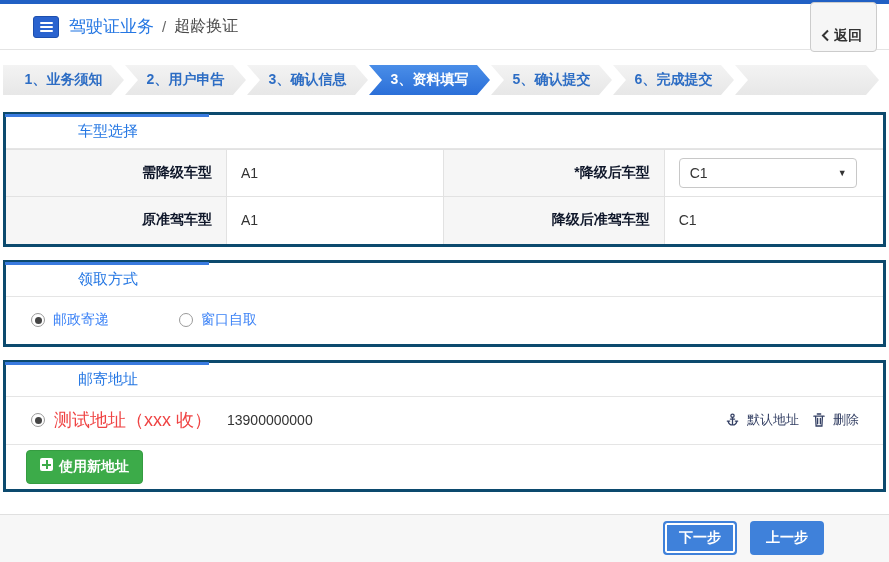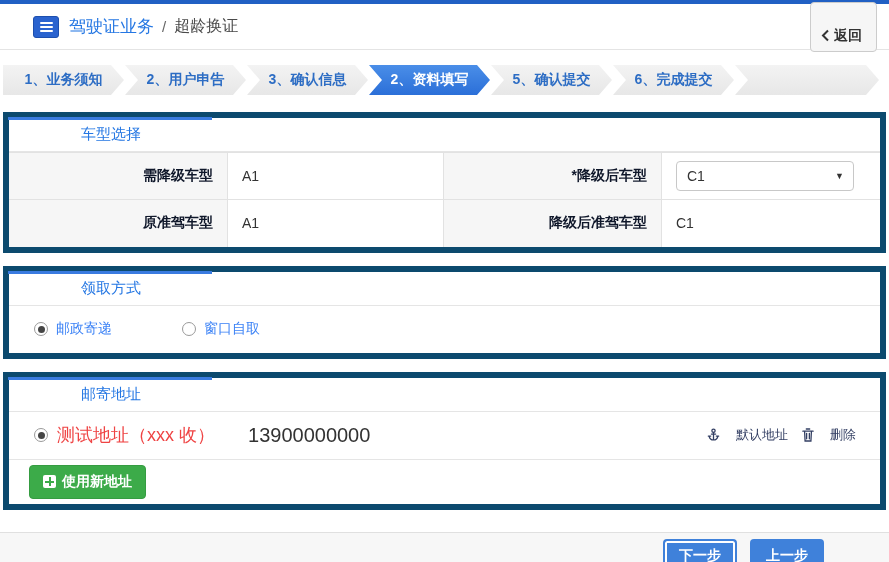--- a/index.html
+++ b/index.html
@@ -27,21 +27,21 @@
   
   .steps { display:flex; margin:15px 0 0 3px; height:30px; }
   .step { position:relative; width:121px; margin-right:1px; display:flex; align-items:center; justify-content:center;
     font-size:14px; font-weight:bold; color:#2d6dc4; background:linear-gradient(#f3f3f3,#e7e7e7);
     clip-path:polygon(0 0, calc(100% - 13px) 0, 100% 50%, calc(100% - 13px) 100%, 0 100%, 13px 50%); }
   .step.first { clip-path:polygon(0 0, calc(100% - 13px) 0, 100% 50%, calc(100% - 13px) 100%, 0 100%); }
   .step.active { background:linear-gradient(#4a8ee8,#2b6fd8); color:#fff; }
   .step.filler { width:144px; }
 
   
-  .panel { margin:13px 3px 0 3px; border:6px solid #0c4a6e; position:relative; }
+  .panel { margin:13px 3px 0 3px; border:3px solid #0c4a6e; position:relative; }
   .panel::before { content:""; position:absolute; top:-1px; left:-1px; width:204px; height:3px; background:#3a7be0; }
   .panel-header { height:34px; border-bottom:1px solid #e5e5e5; display:flex; align-items:center; }
   .panel-title { width:204px; text-align:center; color:#2577e3; font-size:15px; }
   .panel.first-panel { margin-top:17px; }
 
   
   table.vtable { width:100%; border-collapse:collapse; }
   table.vtable td { height:47px; font-size:14px; border:1px solid #e2e2e2; }
   table.vtable tr td:first-child { border-left:none; } table.vtable tr td:last-child { border-right:none; }
   table.vtable tr:last-child td { border-bottom:none; }
@@ -55,26 +55,26 @@
   
   .radio-row { height:47px; display:flex; align-items:center; padding-left:25px; gap:8px; }
   .radio { width:14px; height:14px; border:1px solid #9a9a9a; border-radius:50%; background:#fff;
     display:inline-flex; align-items:center; justify-content:center; flex:0 0 auto; cursor:pointer; }
   .radio.checked::after { content:""; width:7px; height:7px; border-radius:50%; background:#454545; }
   .radio-label { font-size:14px; color:#3b82f6; margin-right:62px; }
 
   
   .addr-row { height:48px; display:flex; align-items:center; padding:0 24px 0 25px; border-bottom:1px solid #e5e5e5; gap:9px; }
   .addr-text { font-size:18px; color:#ef4444; }
-  .addr-phone { font-size:20px; color:#333; margin-left:24px; }
+  .addr-phone { font-size:14px; color:#333; margin-left:6px; }
   .addr-links { margin-left:auto; display:flex; align-items:center; gap:14px; }
-  .addr-link { display:flex; align-items:center; gap:16px; font-size:13px; color:#333f63; cursor:pointer; }
+  .addr-link { display:flex; align-items:center; gap:8px; font-size:13px; color:#333f63; cursor:pointer; }
   .addr-link svg { display:block; }
   .newaddr-row { height:44px; display:flex; align-items:center; padding-left:20px; }
-  .green-btn { display:flex; align-items:center; gap:6px; background:#3cab49; border:1px solid #359c41;
+  .green-btn { display:flex; align-items:flex-start; gap:6px; background:#3cab49; border:1px solid #359c41;
     border-radius:4px; padding:7px 13px; color:#fff; font-size:14px; font-weight:bold; cursor:pointer; }
   .plus-ico { width:13px; height:13px; background:#fff; border-radius:2px; position:relative; }
   .plus-ico::before, .plus-ico::after { content:""; position:absolute; background:#3cab49; }
   .plus-ico::before { left:6px; top:2px; width:2px; height:9px; }
   .plus-ico::after { left:2px; top:6px; width:9px; height:2px; }
 
   
   .footer { margin-top:22px; height:48px; background:#f7f7f7; border-top:1px solid #e0e0e0;
     display:flex; align-items:center; justify-content:flex-end; padding-right:65px; gap:13px; }
   .blue-btn { background:#3f81da; color:#fff; border:none; border-radius:4px; font-size:14px; font-weight:bold;
@@ -103,21 +103,21 @@
           <polyline points="7,1.5 2,6.5 7,11.5" fill="none" stroke="#333" stroke-width="2"></polyline>
         </svg>
       <span>返回</span>
     </button>
   </div>
 
   <div class="steps">
     <div class="step first">1、业务须知</div>
     <div class="step">2、用户申告</div>
     <div class="step">3、确认信息</div>
-    <div class="step active">2、资料填写</div>
+    <div class="step active">3、资料填写</div>
     <div class="step">5、确认提交</div>
     <div class="step">6、完成提交</div>
     <div class="step filler"></div>
   </div>
 
   <section class="panel first-panel">
     <div class="panel-header">
       <span class="panel-title">车型选择</span>
     </div>
     <table class="vtable">

